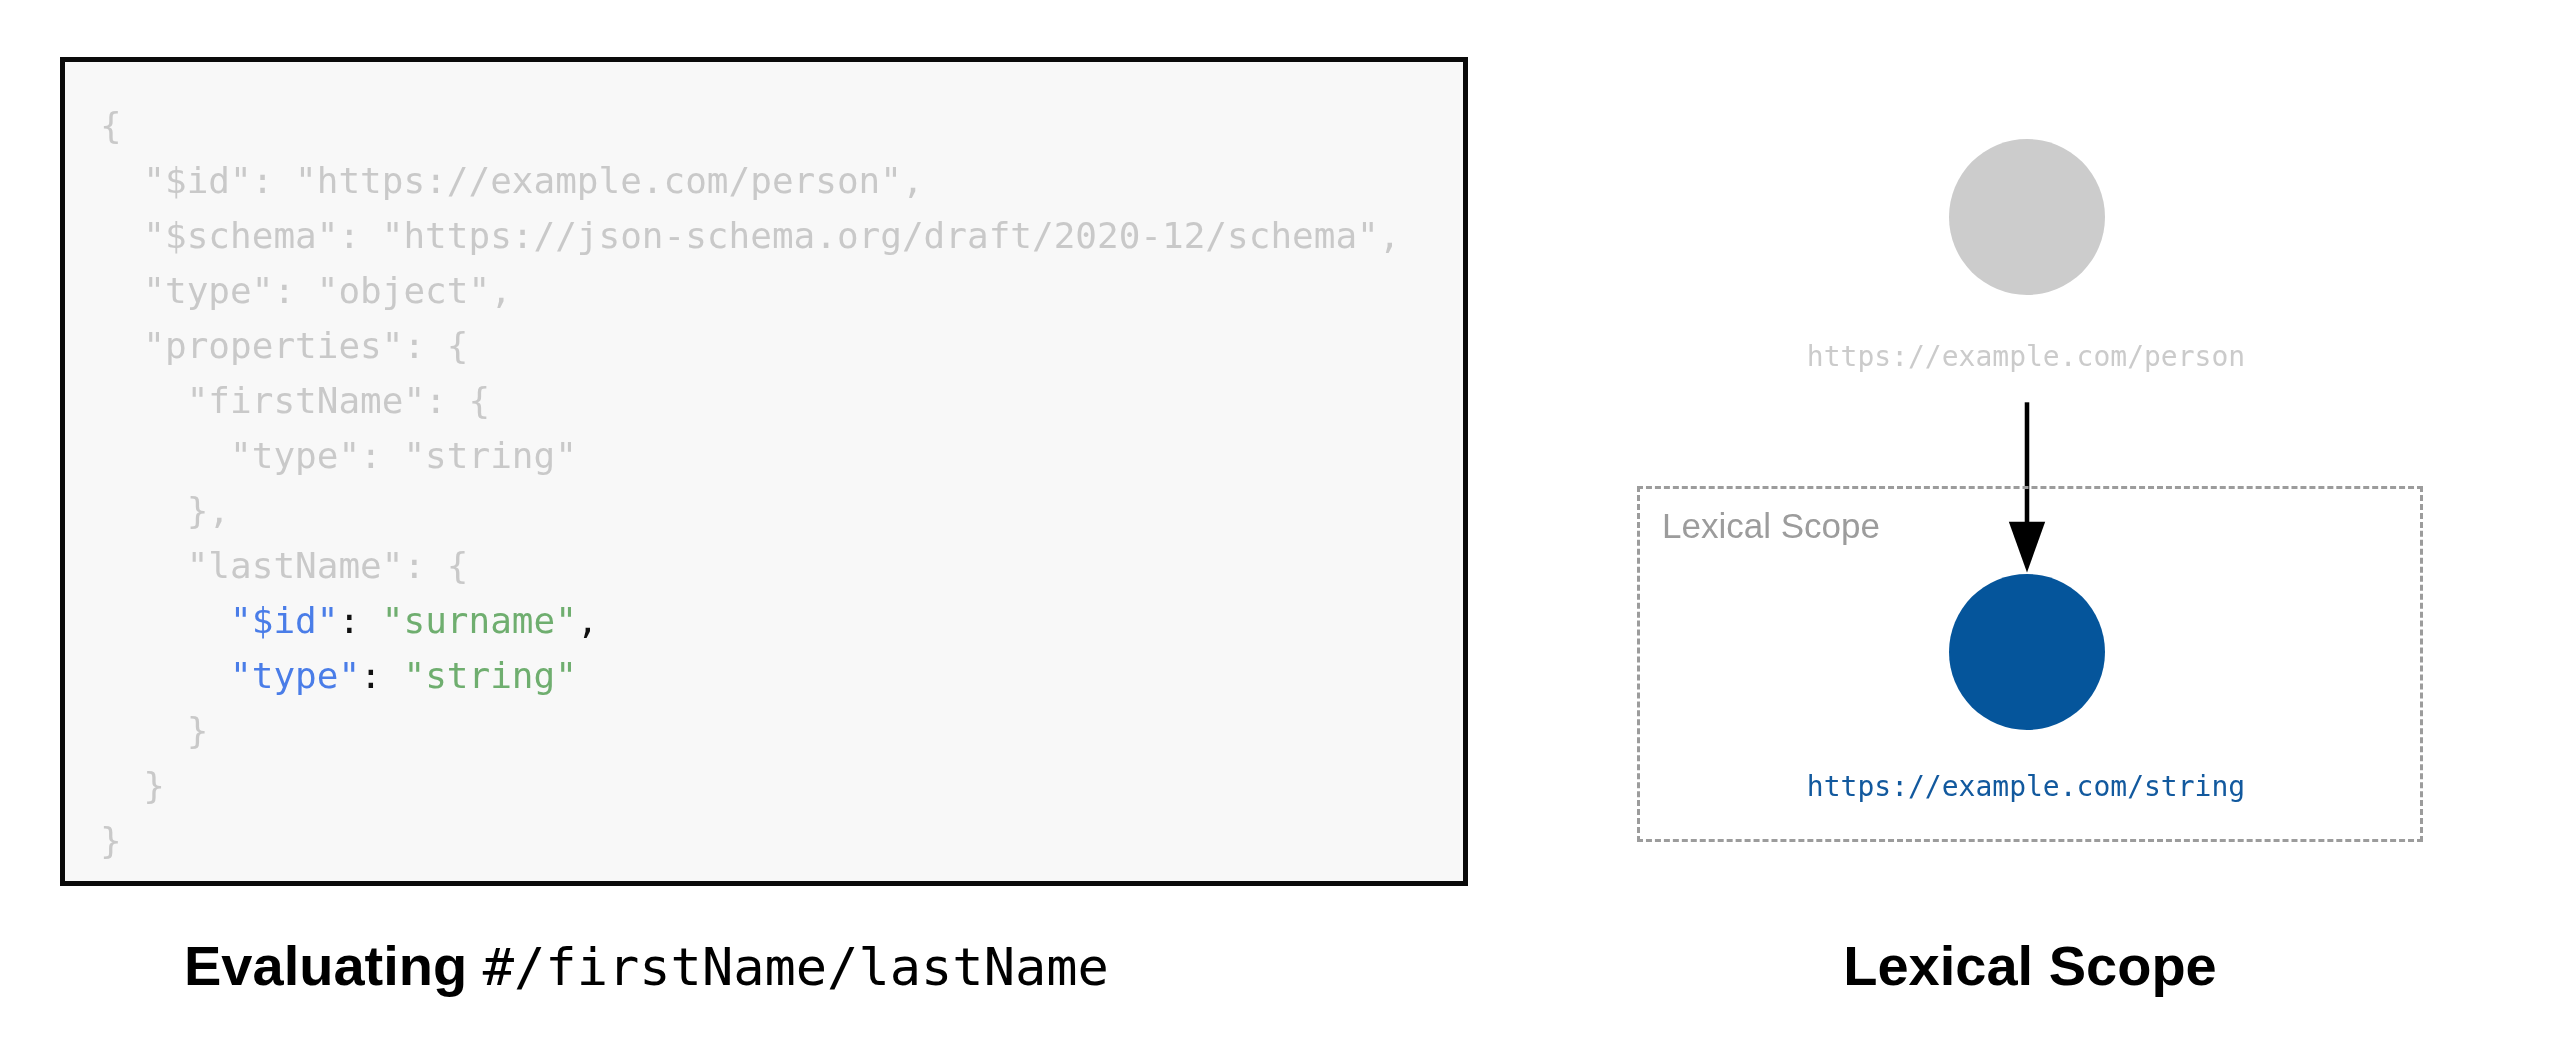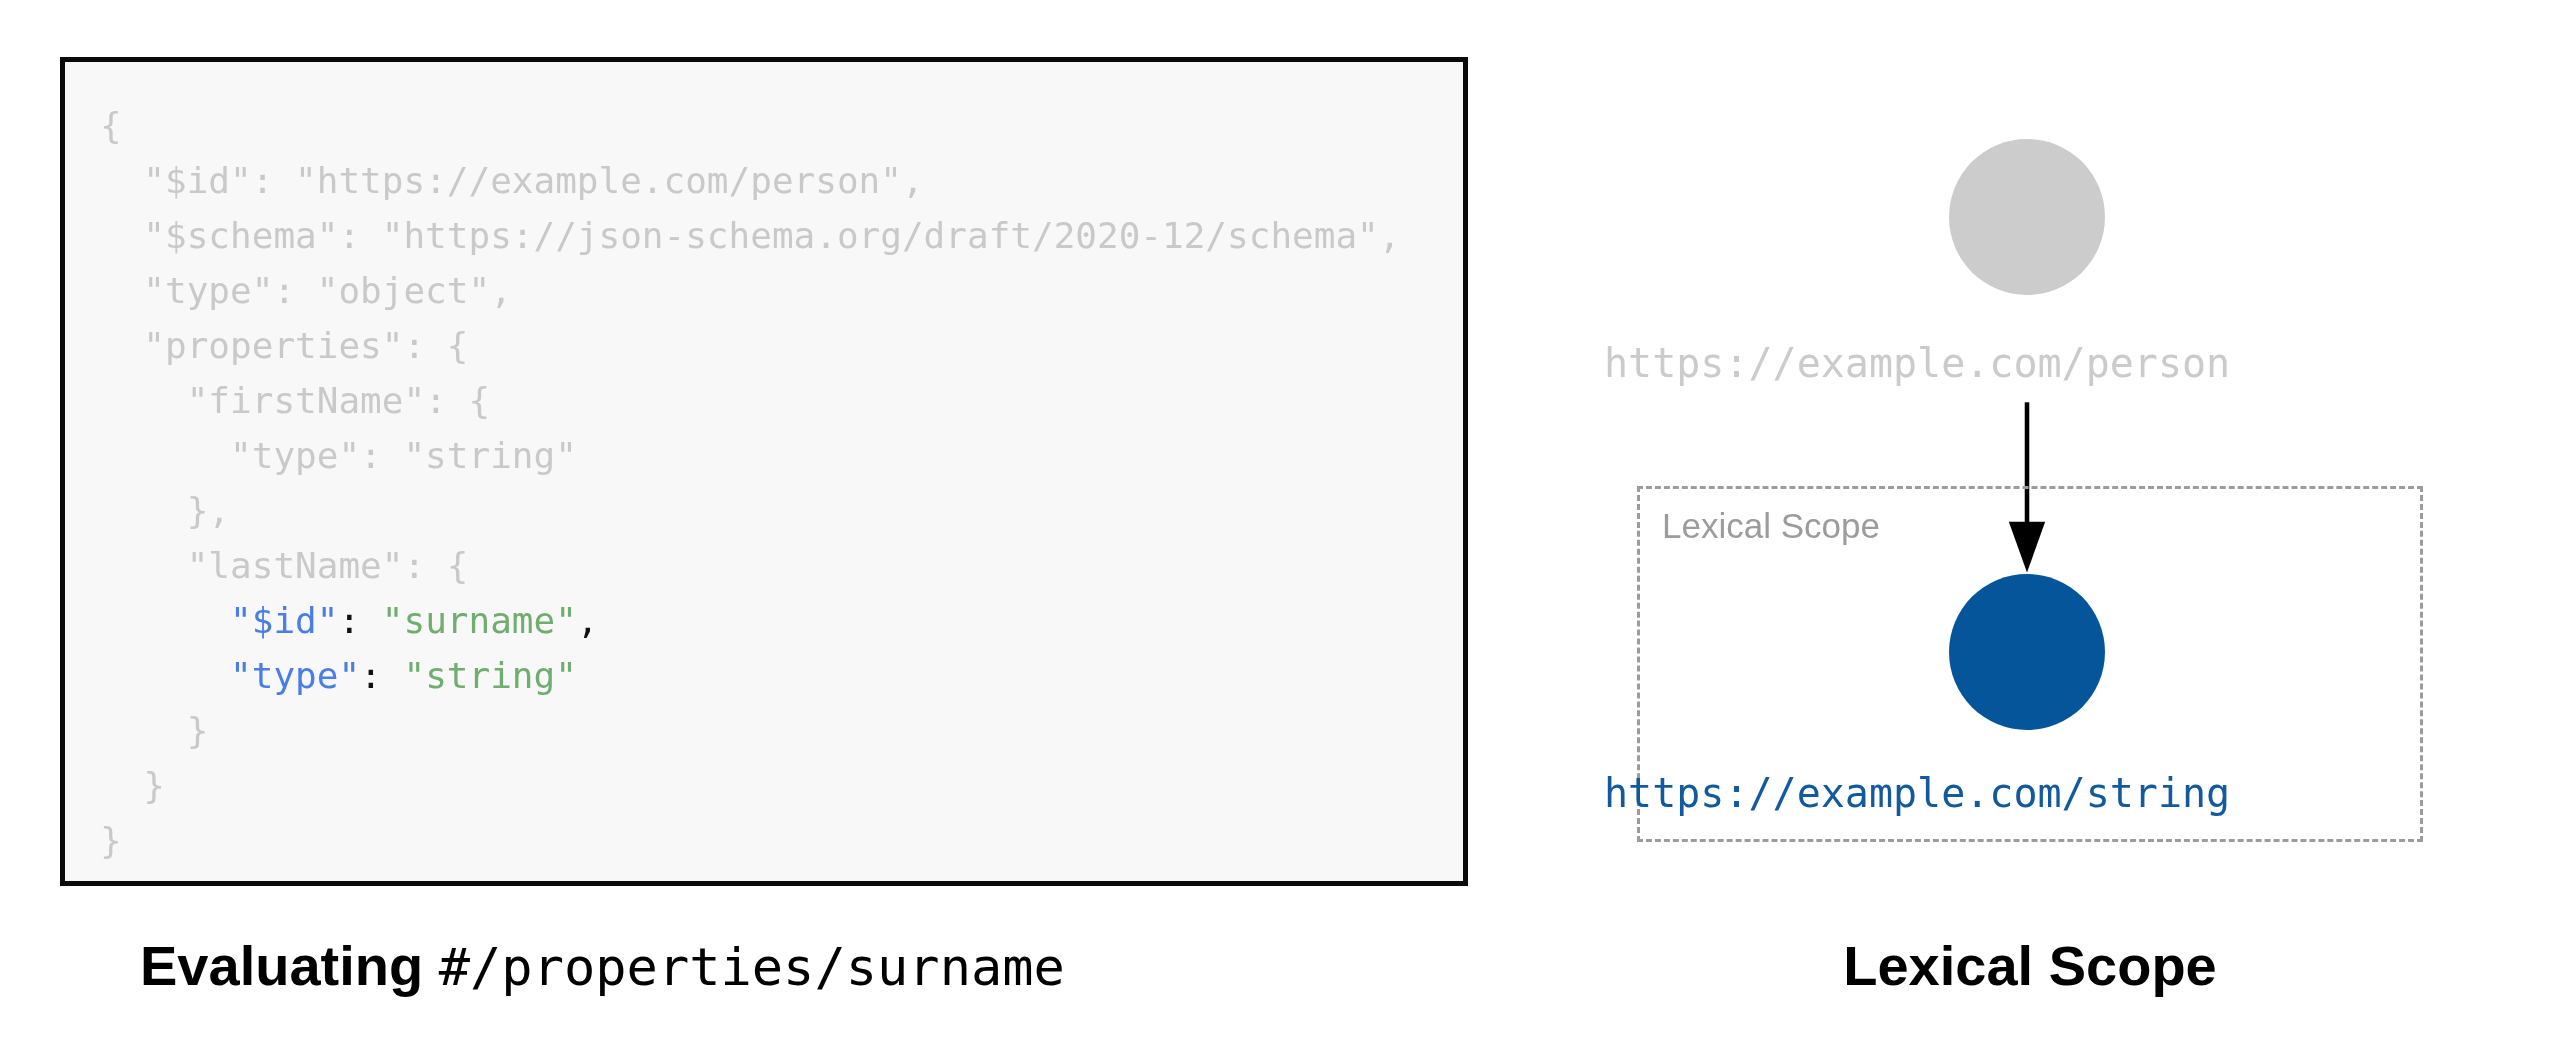--- a/index.html
+++ b/index.html
@@ -45,20 +45,21 @@
     position: absolute;
     left: 140px;
     top: 933px;
     white-space: nowrap;
     color: #000;
   }
   .caption-left .bold-part {
     font-family: "Liberation Sans", sans-serif;
     font-weight: bold;
     font-size: 56px;
+    margin-left: 44px;
   }
   .caption-left .mono-part {
     font-family: "DejaVu Sans Mono", "Liberation Mono", monospace;
     font-size: 52px;
   }
 
   
   .node-circle {
     position: absolute;
     width: 156px;
@@ -72,23 +73,23 @@
   }
   .blue-node {
     left: 1949px;
     top: 574px;
     background: var(--blue-node, #05559b);
   }
   .node-label {
     position: absolute;
     left: 1604px;
     width: 844px;
-    text-align: left;
+    text-align: center;
     font-family: "DejaVu Sans Mono", "Liberation Mono", monospace;
-    font-size: 40px;
+    font-size: 28px;
     white-space: nowrap;
   }
   .parent-label {
     top: 340px;
     color: var(--gray-node-text, #cbcbcb);
   }
   .child-label {
     top: 770px;
     color: var(--blue-text, #12599e);
   }
@@ -131,21 +132,21 @@
   }
 </style>
 </head>
 <body>
 
 <div class="code-panel">
   <div class="code-block" id="code-block"><div class="code-line"><span class="c-muted">{</span></div><div class="code-line"><span class="c-muted">  "$id": "https://example.com/person",</span></div><div class="code-line"><span class="c-muted">  "$schema": "https://json-schema.org/draft/2020-12/schema",</span></div><div class="code-line"><span class="c-muted">  "type": "object",</span></div><div class="code-line"><span class="c-muted">  "properties": {</span></div><div class="code-line"><span class="c-muted">    "firstName": {</span></div><div class="code-line"><span class="c-muted">      "type": "string"</span></div><div class="code-line"><span class="c-muted">    },</span></div><div class="code-line"><span class="c-muted">    "lastName": {</span></div><div class="code-line"><span class="c-muted">      </span><span class="c-blue">"$id"</span><span class="c-dark">: </span><span class="c-green">"surname"</span><span class="c-dark">,</span></div><div class="code-line"><span class="c-muted">      </span><span class="c-blue">"type"</span><span class="c-dark">: </span><span class="c-green">"string"</span></div><div class="code-line"><span class="c-muted">    }</span></div><div class="code-line"><span class="c-muted">  }</span></div><div class="code-line"><span class="c-muted">}</span></div></div>
 </div>
 
 <div class="caption-left">
-  <span class="bold-part">Evaluating </span><span class="mono-part">#/properties/surname</span>
+  <span class="bold-part">Evaluating </span><span class="mono-part">#/firstName/lastName</span>
 </div>
 
 <div class="node-circle gray-node"></div>
 <div class="node-label parent-label">https://example.com/person</div>
 
 <svg class="arrow-svg" width="42" height="174" viewBox="0 0 64 268">
   <line x1="32" y1="2" x2="32" y2="192" stroke="#000" stroke-width="7"></line>
   <polygon points="4,186 60,186 32,264" fill="#000"></polygon>
 </svg>
 

